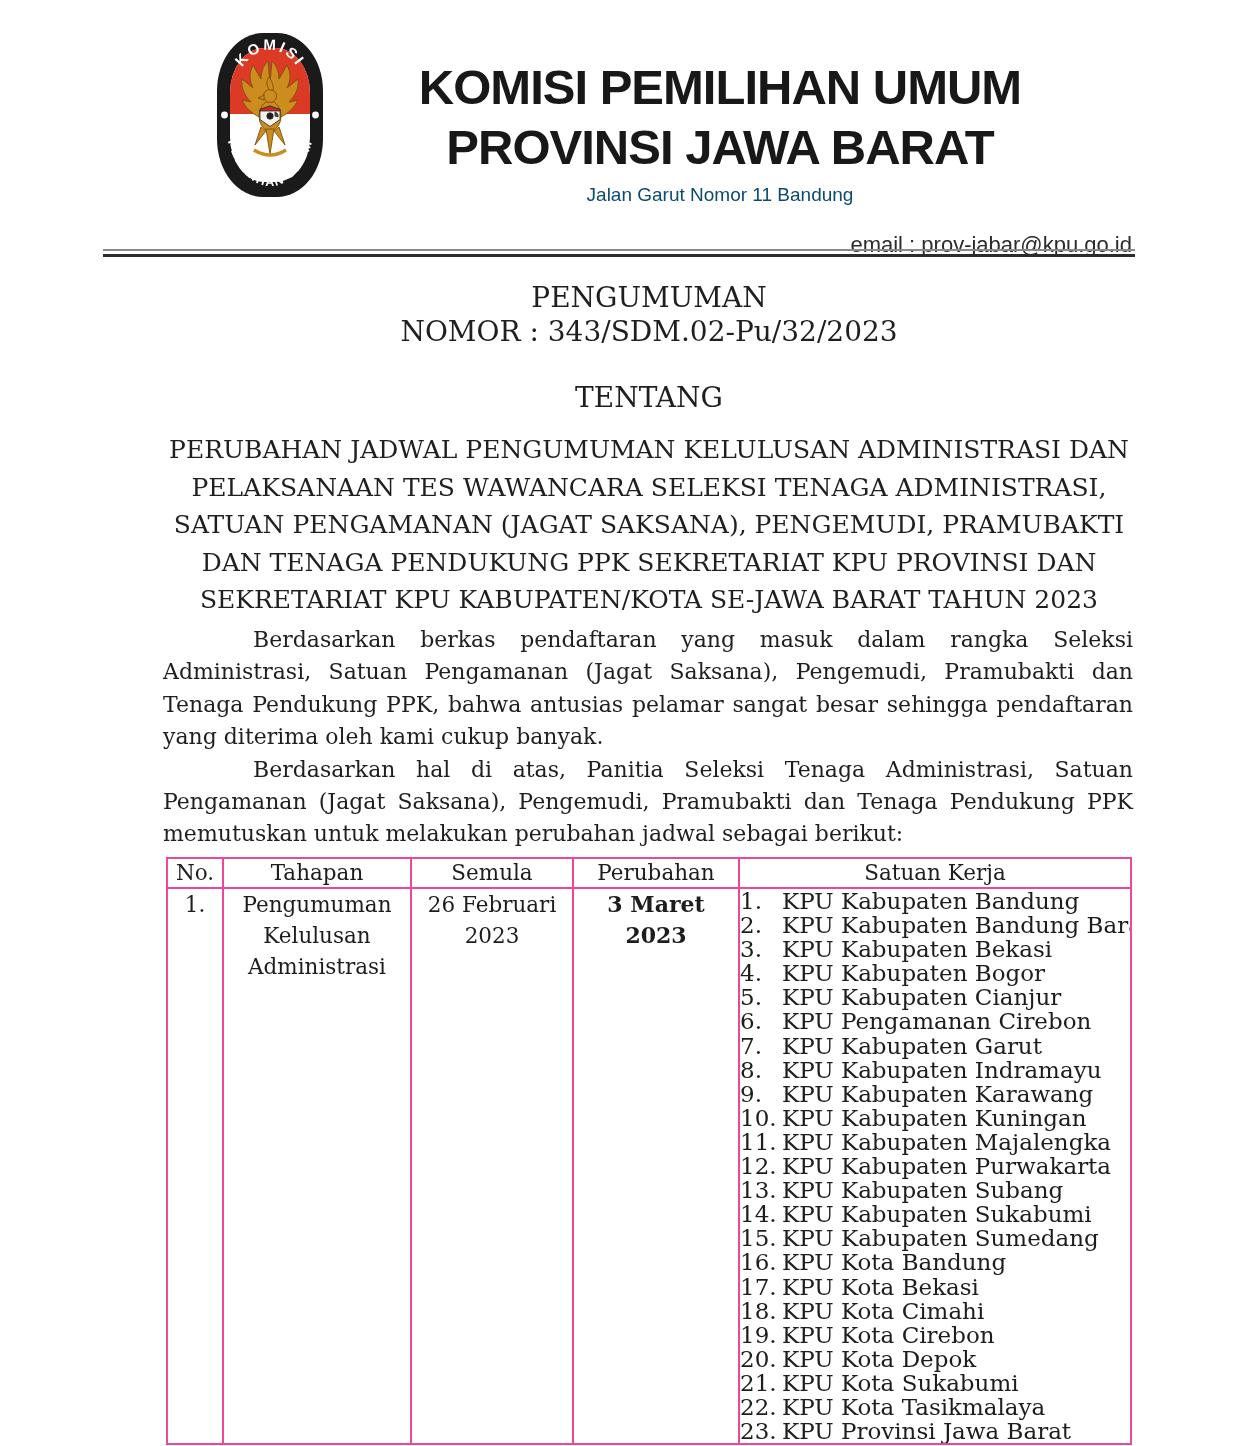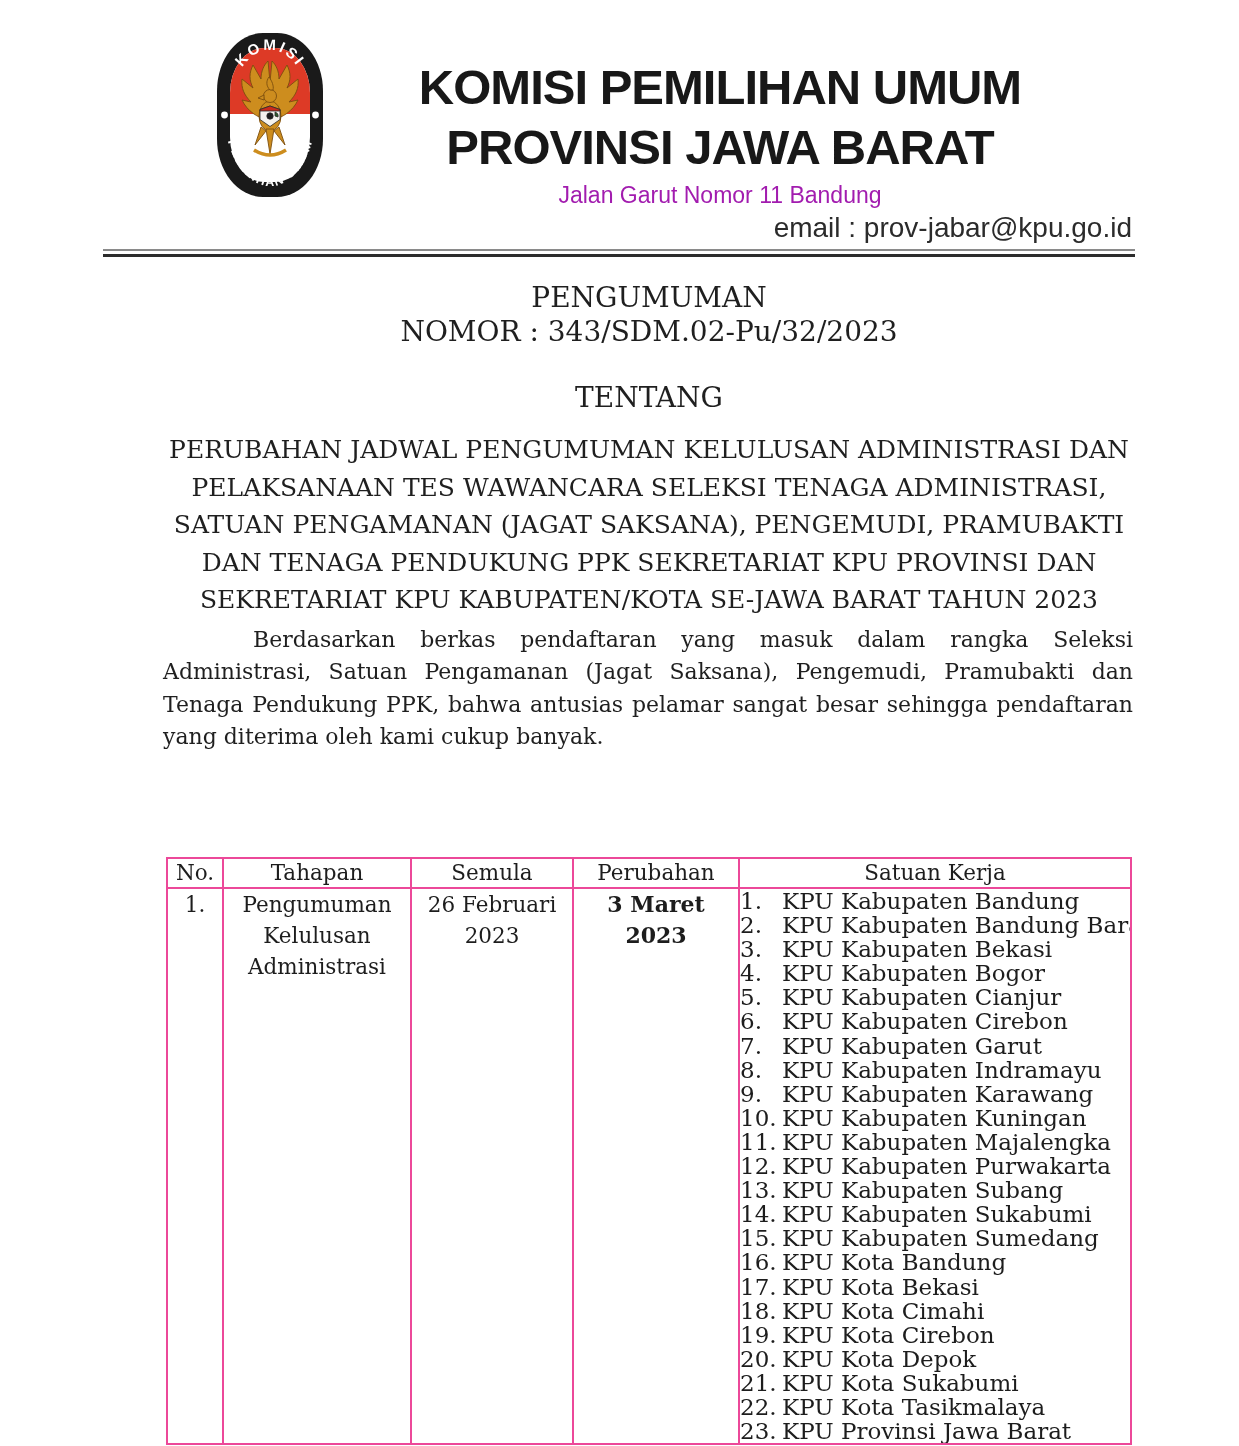--- a/index.html
+++ b/index.html
@@ -13,29 +13,29 @@
   }
   
   .logo{position:absolute;left:216px;top:32px;width:108px;height:166px;}
   .org-block{
     position:absolute;left:399px;top:57px;width:642px;
     text-align:center;
     font-family:"Liberation Sans", sans-serif;
     color:#181818;
   }
   .org-line{font-size:49px;font-weight:bold;line-height:60px;letter-spacing:-1px;white-space:nowrap;}
-  .org-address{font-size:23px;line-height:30px;color:#a21caf;margin-top:3px;}
+  .org-address{font-size:19px;line-height:30px;color:#0c4a6e;margin-top:3px;}
   .contact-phone{
     position:absolute;left:103px;top:216px;
     font-family:"Liberation Sans", sans-serif;font-size:22px;color:#2b2b2b;
     white-space:pre;
   }
   .contact-email{
-    position:absolute;right:107px;top:212px;
-    font-family:"Liberation Sans", sans-serif;font-size:28px;color:#2b2b2b;
+    position:absolute;right:107px;top:232px;
+    font-family:"Liberation Sans", sans-serif;font-size:22px;color:#2b2b2b;
   }
   .rule{
     position:absolute;left:103px;top:249px;width:1032px;height:3px;
     border-top:2px solid #8a8a8a;border-bottom:3px solid #2c2c2c;
   }
   
   .doc-heading{position:absolute;left:165px;width:968px;text-align:center;font-size:28px;line-height:34px;}
   .h-pengumuman{top:281px;}
   .h-nomor{top:315px;}
   .h-tentang{top:381px;}
@@ -142,20 +142,21 @@
   <div class="doc-title">
     <div>PERUBAHAN JADWAL PENGUMUMAN KELULUSAN ADMINISTRASI DAN</div>
     <div>PELAKSANAAN TES WAWANCARA SELEKSI TENAGA ADMINISTRASI,</div>
     <div>SATUAN PENGAMANAN (JAGAT SAKSANA), PENGEMUDI, PRAMUBAKTI</div>
     <div>DAN TENAGA PENDUKUNG PPK SEKRETARIAT KPU PROVINSI DAN</div>
     <div>SEKRETARIAT KPU KABUPATEN/KOTA SE-JAWA BARAT TAHUN 2023</div>
   </div>
 
   <div class="doc-body">
     <p>Berdasarkan berkas pendaftaran yang masuk dalam rangka Seleksi Administrasi, Satuan Pengamanan (Jagat Saksana), Pengemudi, Pramubakti dan Tenaga Pendukung PPK, bahwa antusias pelamar sangat besar sehingga pendaftaran yang diterima oleh kami cukup banyak.</p>
+    <p>Berdasarkan hal di atas, Panitia Seleksi Tenaga Administrasi, Satuan Pengamanan (Jagat Saksana), Pengemudi, Pramubakti dan Tenaga Pendukung PPK memutuskan untuk melakukan perubahan jadwal sebagai berikut:</p>
   </div>
 
   <table class="sched">
     <colgroup>
       <col style="width:56px">
         <col style="width:188px">
         <col style="width:162px">
         <col style="width:166px">
         <col style="width:392px">
     </colgroup>
@@ -174,21 +175,21 @@
         <td class="c-tahapan">Pengumuman Kelulusan Administrasi</td>
         <td class="c-semula">26 Februari 2023</td>
         <td class="c-perubahan">3 Maret 2023</td>
         <td class="c-satuan">
           <div>
               <div class="sk-item"><span class="sk-num">1.</span><span>KPU Kabupaten Bandung</span></div>
               <div class="sk-item"><span class="sk-num">2.</span><span>KPU Kabupaten Bandung Barat</span></div>
               <div class="sk-item"><span class="sk-num">3.</span><span>KPU Kabupaten Bekasi</span></div>
               <div class="sk-item"><span class="sk-num">4.</span><span>KPU Kabupaten Bogor</span></div>
               <div class="sk-item"><span class="sk-num">5.</span><span>KPU Kabupaten Cianjur</span></div>
-              <div class="sk-item"><span class="sk-num">6.</span><span>KPU Kabupaten Cirebon</span></div>
+              <div class="sk-item"><span class="sk-num">6.</span><span>KPU Pengamanan Cirebon</span></div>
               <div class="sk-item"><span class="sk-num">7.</span><span>KPU Kabupaten Garut</span></div>
               <div class="sk-item"><span class="sk-num">8.</span><span>KPU Kabupaten Indramayu</span></div>
               <div class="sk-item"><span class="sk-num">9.</span><span>KPU Kabupaten Karawang</span></div>
               <div class="sk-item"><span class="sk-num">10.</span><span>KPU Kabupaten Kuningan</span></div>
               <div class="sk-item"><span class="sk-num">11.</span><span>KPU Kabupaten Majalengka</span></div>
               <div class="sk-item"><span class="sk-num">12.</span><span>KPU Kabupaten Purwakarta</span></div>
               <div class="sk-item"><span class="sk-num">13.</span><span>KPU Kabupaten Subang</span></div>
               <div class="sk-item"><span class="sk-num">14.</span><span>KPU Kabupaten Sukabumi</span></div>
               <div class="sk-item"><span class="sk-num">15.</span><span>KPU Kabupaten Sumedang</span></div>
               <div class="sk-item"><span class="sk-num">16.</span><span>KPU Kota Bandung</span></div>

